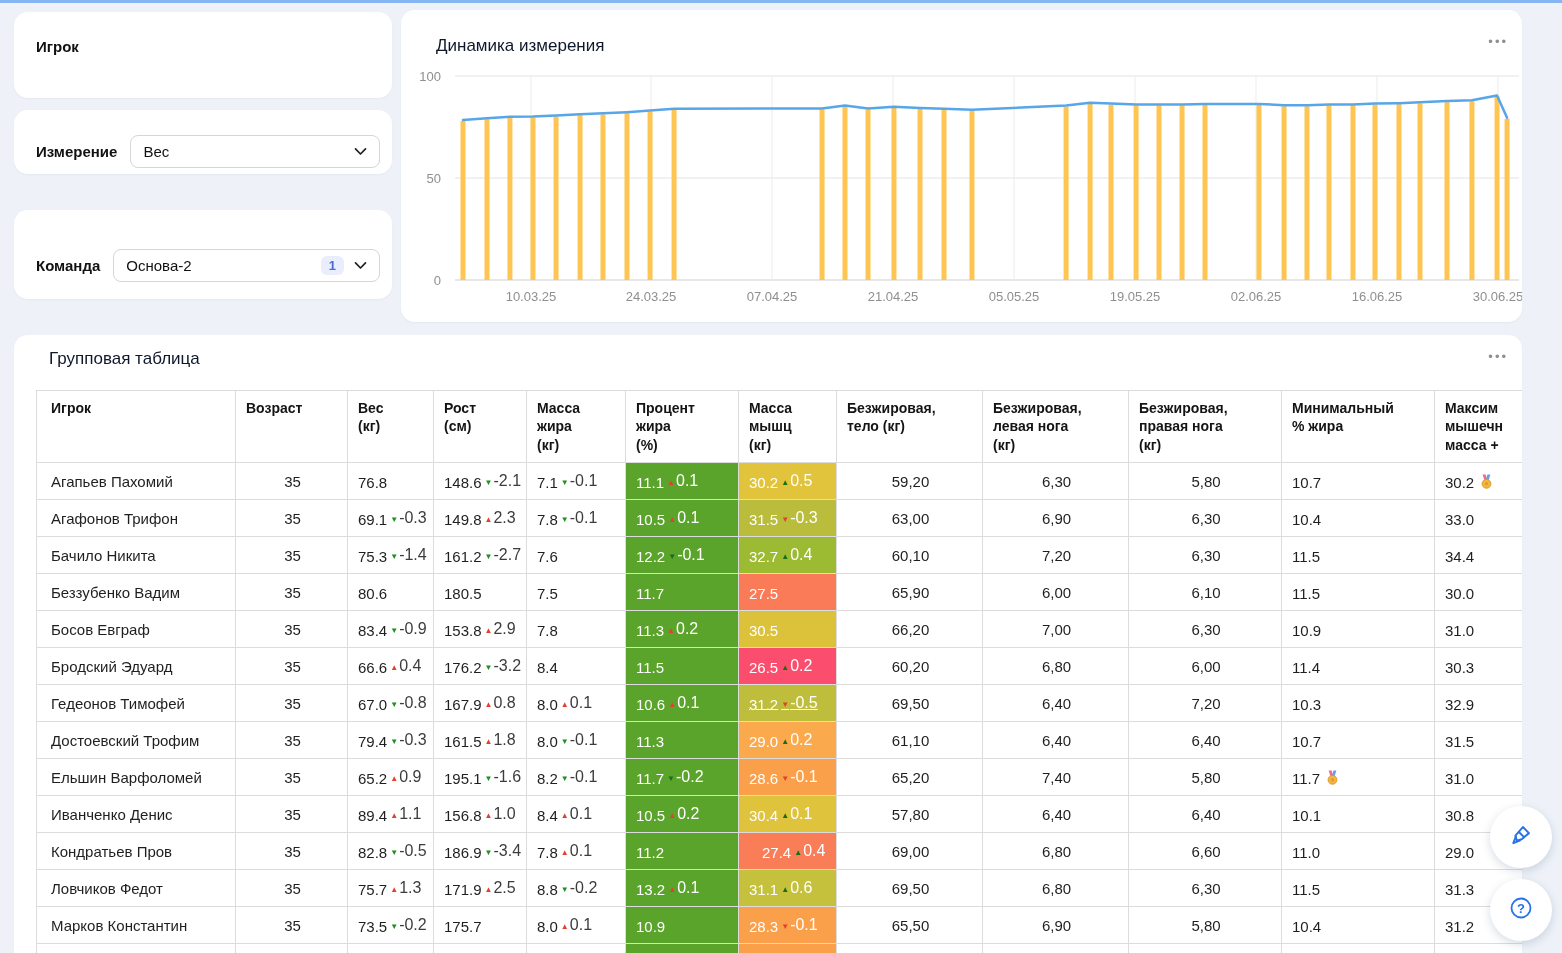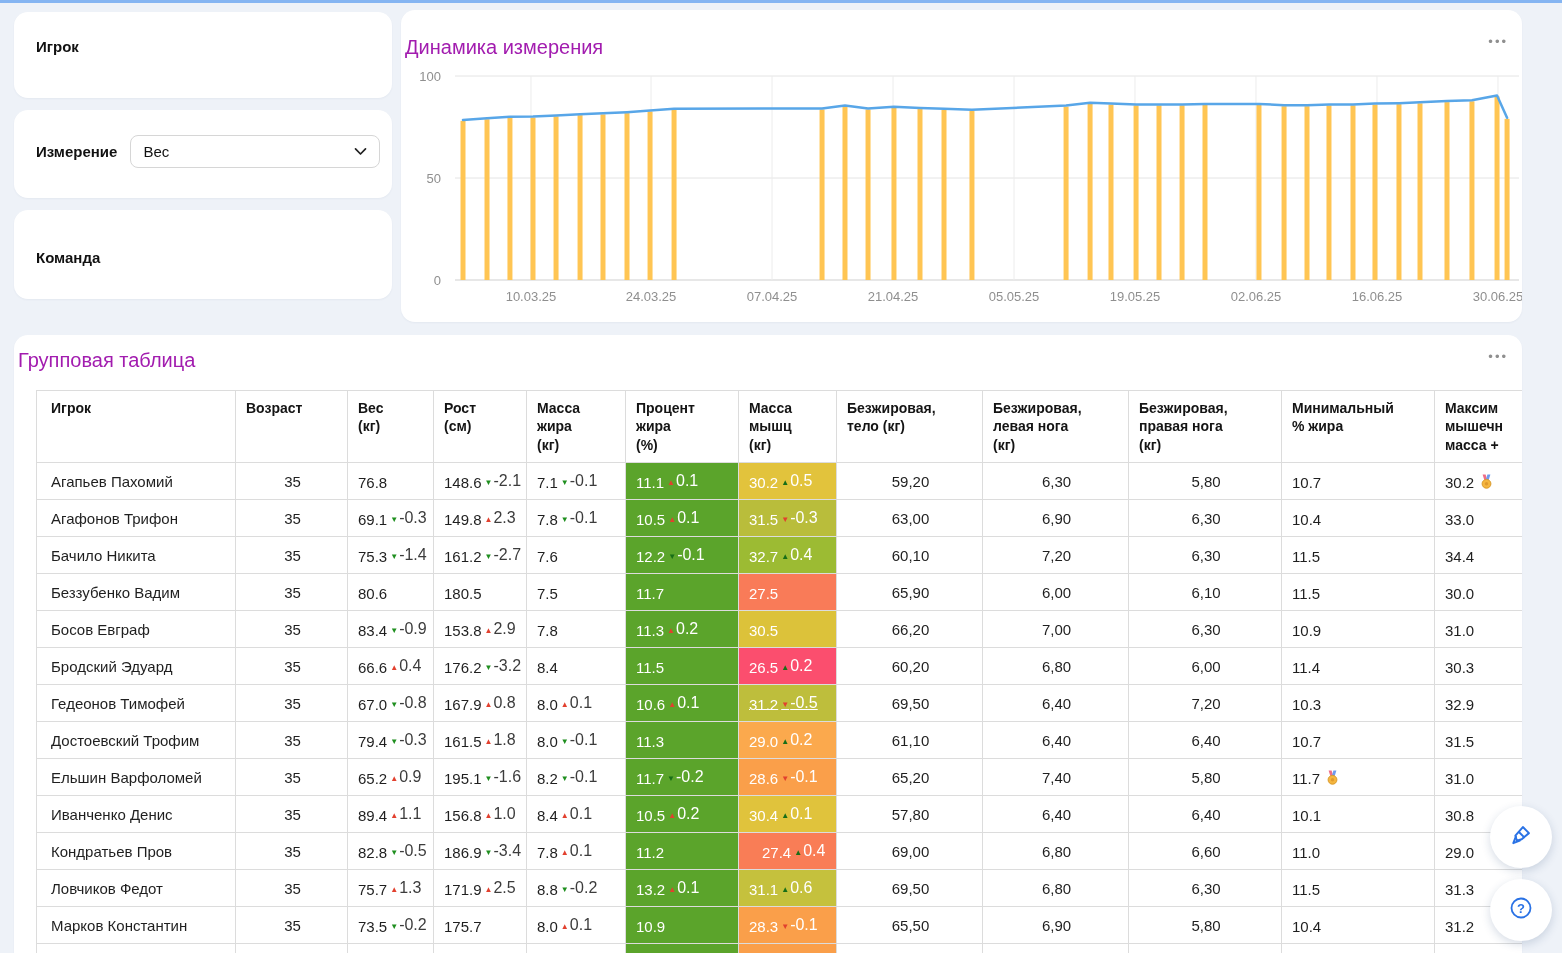--- a/index.html
+++ b/index.html
@@ -3,38 +3,38 @@
 <meta charset="utf-8">
 <style>
   * { box-sizing: border-box; margin: 0; padding: 0; }
   html,body { width:1562px; height:953px; overflow:hidden; }
   body { font-family:"Liberation Sans", sans-serif; background:#eef2f8; position:relative; color:#1a1a1a; }
   .top-strip { position:absolute; left:0; top:0; width:100%; height:3px; background:#85b5f2; z-index:5; }
   .card { position:absolute; background:#fff; border-radius:14px; box-shadow:0 1px 2px rgba(40,60,90,.05); }
 
   
   .filter-card1 { left:14px; top:12px;  width:378px; height:86px; }
-  .filter-card2 { left:14px; top:110px; width:378px; height:88px; }
+  .filter-card2 { left:14px; top:110px; width:378px; height:64px; }
   .filter-card3 { left:14px; top:210px; width:378px; height:89px; }
   .filter-row { display:flex; align-items:center; padding:0 12px 0 22px; }
   .filter-card1 .filter-row { margin-top:26px; }
   .filter-card2 .filter-row { margin-top:25px; }
   .filter-card3 .filter-row { margin-top:39px; }
   .filter-label { font-size:15px; font-weight:700; color:#111; margin-right:13px; white-space:nowrap; }
   .select { flex:1; height:33px; border:1px solid #d6d6d6; border-radius:8px; background:#fff;
             display:flex; align-items:center; padding:0 12px; cursor:pointer; min-width:0; }
   .select .value { flex:1; font-size:15px; color:#111; white-space:nowrap; overflow:hidden; }
   .select .value.placeholder { color:#b5b5b5; }
   .badge { background:#e9edfc; color:#4a6bd3; font-size:13px; font-weight:600; border-radius:6px;
            padding:2px 8px; margin-right:10px; }
   .chev { flex:none; display:flex; }
 
   
   .chart-card { left:401px; top:10px; width:1121px; height:312px; }
-  .card-title { position:absolute; left:4px; top:26px; font-size:20px; font-weight:500; color:#a21caf; }
+  .card-title { position:absolute; left:35px; top:26px; font-size:17px; font-weight:500; color:#0f172a; }
   .menu-btn { position:absolute; right:14px; top:24px; color:#8f8f8f; font-size:13px; letter-spacing:2px;
               cursor:pointer; user-select:none; }
   #chart-svg { position:absolute; left:0; top:0; }
   .axis-lbl { font-size:13px; fill:#8f8f8f; }
 
   
   .table-card { left:14px; top:335px; width:1508px; height:640px; }
   .table-card .card-title { top:14px; }
   .table-card .menu-btn { top:14px; }
   .tbl-wrap { position:absolute; left:22px; top:55px; width:1486px; height:585px; overflow:hidden; }
@@ -86,20 +86,29 @@
             <path d="M1.5 1.8 L6.5 7 L11.5 1.8" fill="none" stroke="#222" stroke-width="1.7" stroke-linecap="round" stroke-linejoin="round"></path>
           </svg>
       </span>
     </div>
   </div>
 </div>
 
 <div class="card filter-card3">
   <div class="filter-row">
     <span class="filter-label">Команда</span>
+    <div class="select">
+      <span class="value">Основа-2</span>
+      <span class="badge">1</span>
+      <span class="chev">
+        <svg width="13" height="9" viewBox="0 0 13 9">
+            <path d="M1.5 1.8 L6.5 7 L11.5 1.8" fill="none" stroke="#222" stroke-width="1.7" stroke-linecap="round" stroke-linejoin="round"></path>
+          </svg>
+      </span>
+    </div>
   </div>
 </div>
 
 <div class="card chart-card">
   <div class="card-title">Динамика измерения</div>
   <div class="menu-btn">
     <span>•••</span>
   </div>
   <svg id="chart-svg" width="1121" height="312">
       <line x1="54" x2="1118" y1="270" y2="270" stroke="#cfcfcf" stroke-width="1"></line>

